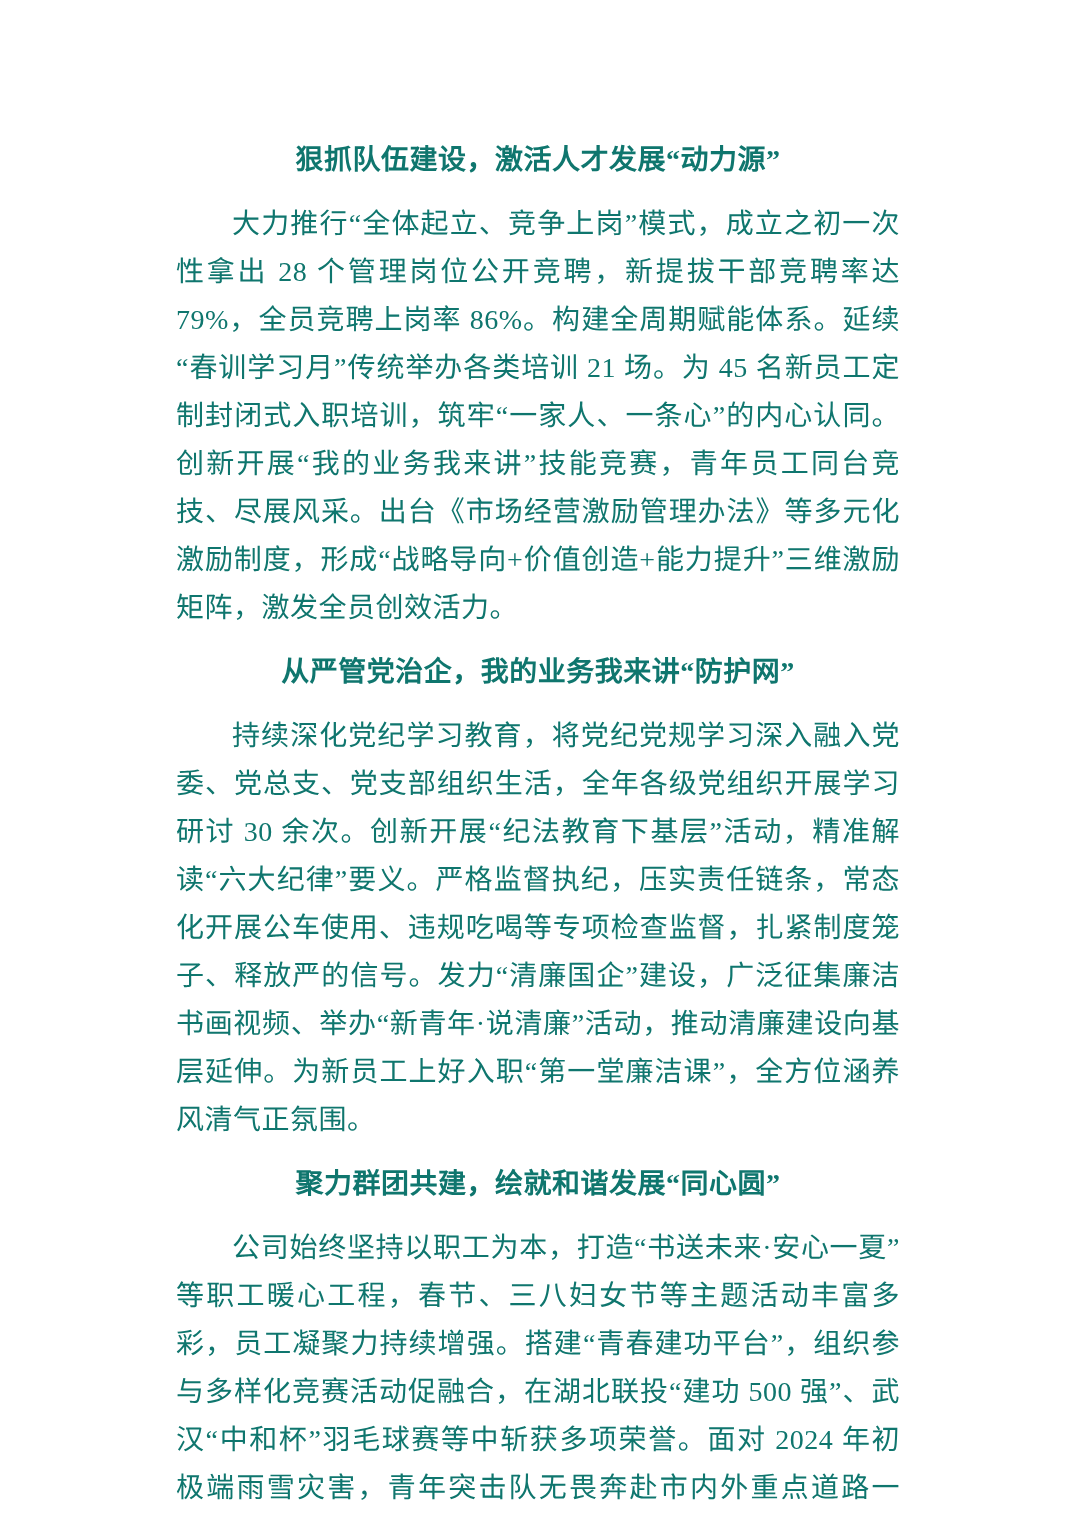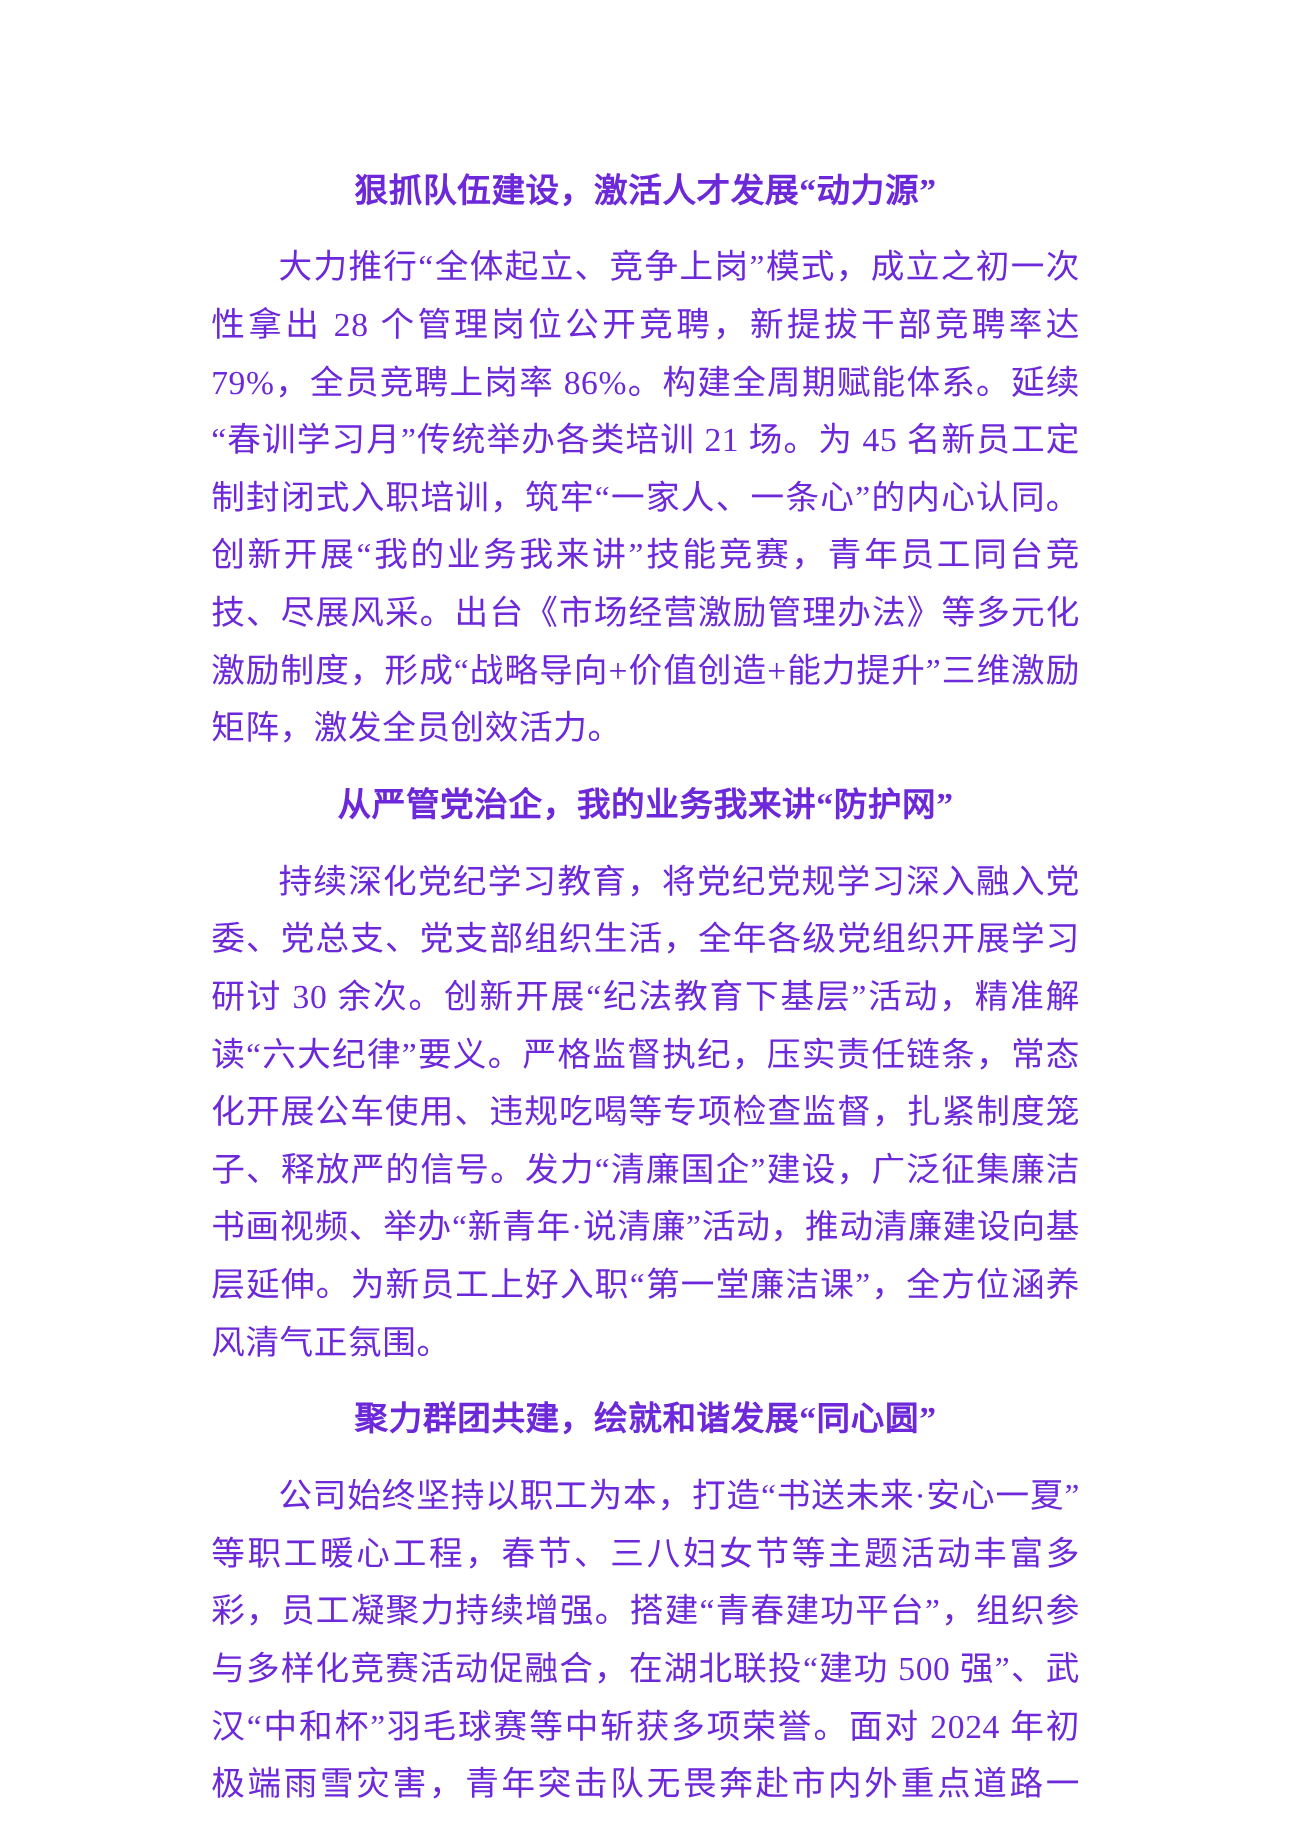--- a/index.html
+++ b/index.html
@@ -7,21 +7,21 @@
     padding: 0;
     background: #ffffff;
   }
   .page {
     position: relative;
     width: 967px;
     height: 1520px;
     background: #ffffff;
     overflow: hidden;
     font-family: "Liberation Serif", "DejaVu Serif", serif;
-    color: #6d28d9;
+    color: #0f766e;
   }
   .content {
     position: absolute;
     left: 160px;
     top: 136px;
     width: 756px;
   }
   .section-heading {
     font-size: 28px;
     line-height: 48px;

